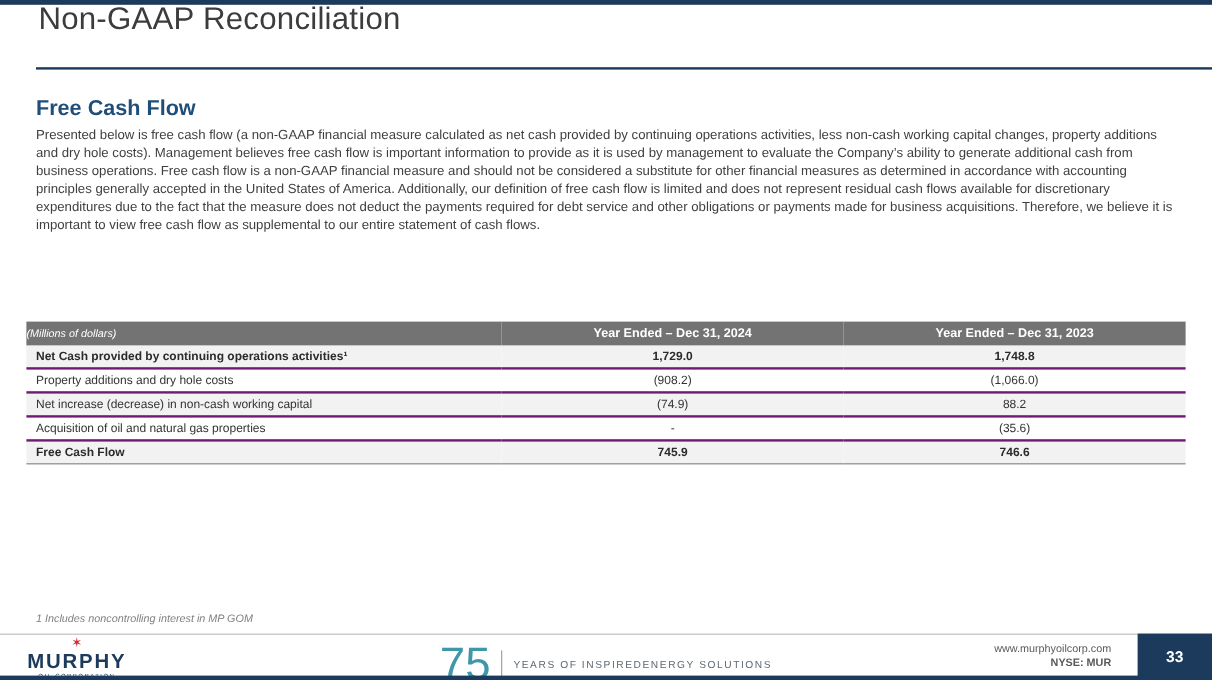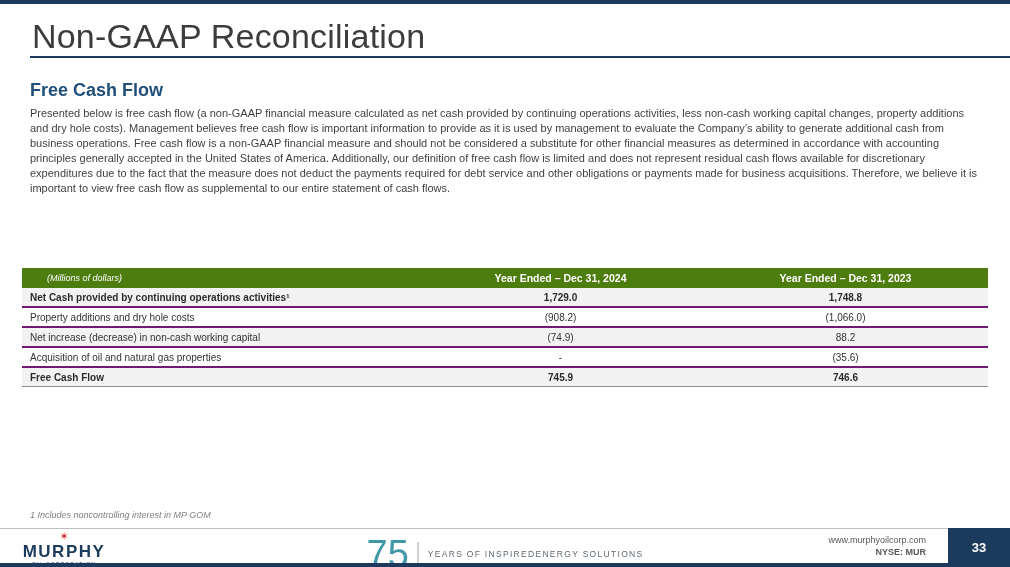--- a/index.html
+++ b/index.html
@@ -2,41 +2,41 @@
 <html><head>
 <meta charset="utf-8">
 <style>
   html,body { margin:0; padding:0; background:#ffffff; }
   .slide {
     position:relative; width:1010px; height:567px; background:#ffffff;
     font-family:"Liberation Sans", sans-serif; overflow:hidden;
   }
   .top-bar { position:absolute; top:0; left:0; right:0; height:4px; background:#1b3a5c; }
   .title {
-    position:absolute; left:32px; top:17px; margin:0;
-    font-size:34px; font-weight:400; color:#3c3c3c; letter-spacing:0.2px;
+    position:absolute; left:32px; top:0; margin:0;
+    font-size:26px; font-weight:400; color:#3c3c3c; letter-spacing:0.2px;
   }
   .title-rule { position:absolute; left:30px; right:0; top:56px; height:2px; background:#1b3a5c; }
   .section {
     position:absolute; left:30px; top:80px; margin:0;
     font-size:18px; font-weight:bold; color:#1f4e79;
   }
   .body {
     position:absolute; left:30px; top:106px; width:950px; margin:0;
     font-size:11px; line-height:15px; color:#3f3f3f; text-align:left;
   }
   .fcf-table {
     position:absolute; left:22px; top:268px; width:966px;
     border-collapse:collapse; table-layout:fixed; font-size:10px; color:#333333;
   }
   .fcf-table col.c1 { width:41%; }
   .fcf-table col.c2 { width:29.5%; }
   .fcf-table col.c3 { width:29.5%; }
   .fcf-table th {
-    background:#4d7c0f; color:#ffffff; padding:4px 25px; height:11px;
+    background:#737373; color:#ffffff; padding:4px 0; height:11px;
     font-size:10.5px; font-weight:bold; text-align:center; vertical-align:middle;
   }
   .fcf-table th.th-label { font-style:italic; font-weight:normal; font-size:9px; text-align:left; }
   .fcf-table td { padding:3.5px 8px; vertical-align:middle; }
   .fcf-table td.val { text-align:center; }
   .fcf-table tbody tr { border-bottom:2px solid #701a75; }
   .fcf-table tbody tr.shade { background:#f2f2f2; }
   .fcf-table tbody tr.bold td { font-weight:bold; color:#2b2b2b; }
   .fcf-table tbody tr.total-row { border-top:1px solid #8c8c8c; border-bottom:1px solid #8c8c8c; }
   .footnote {

